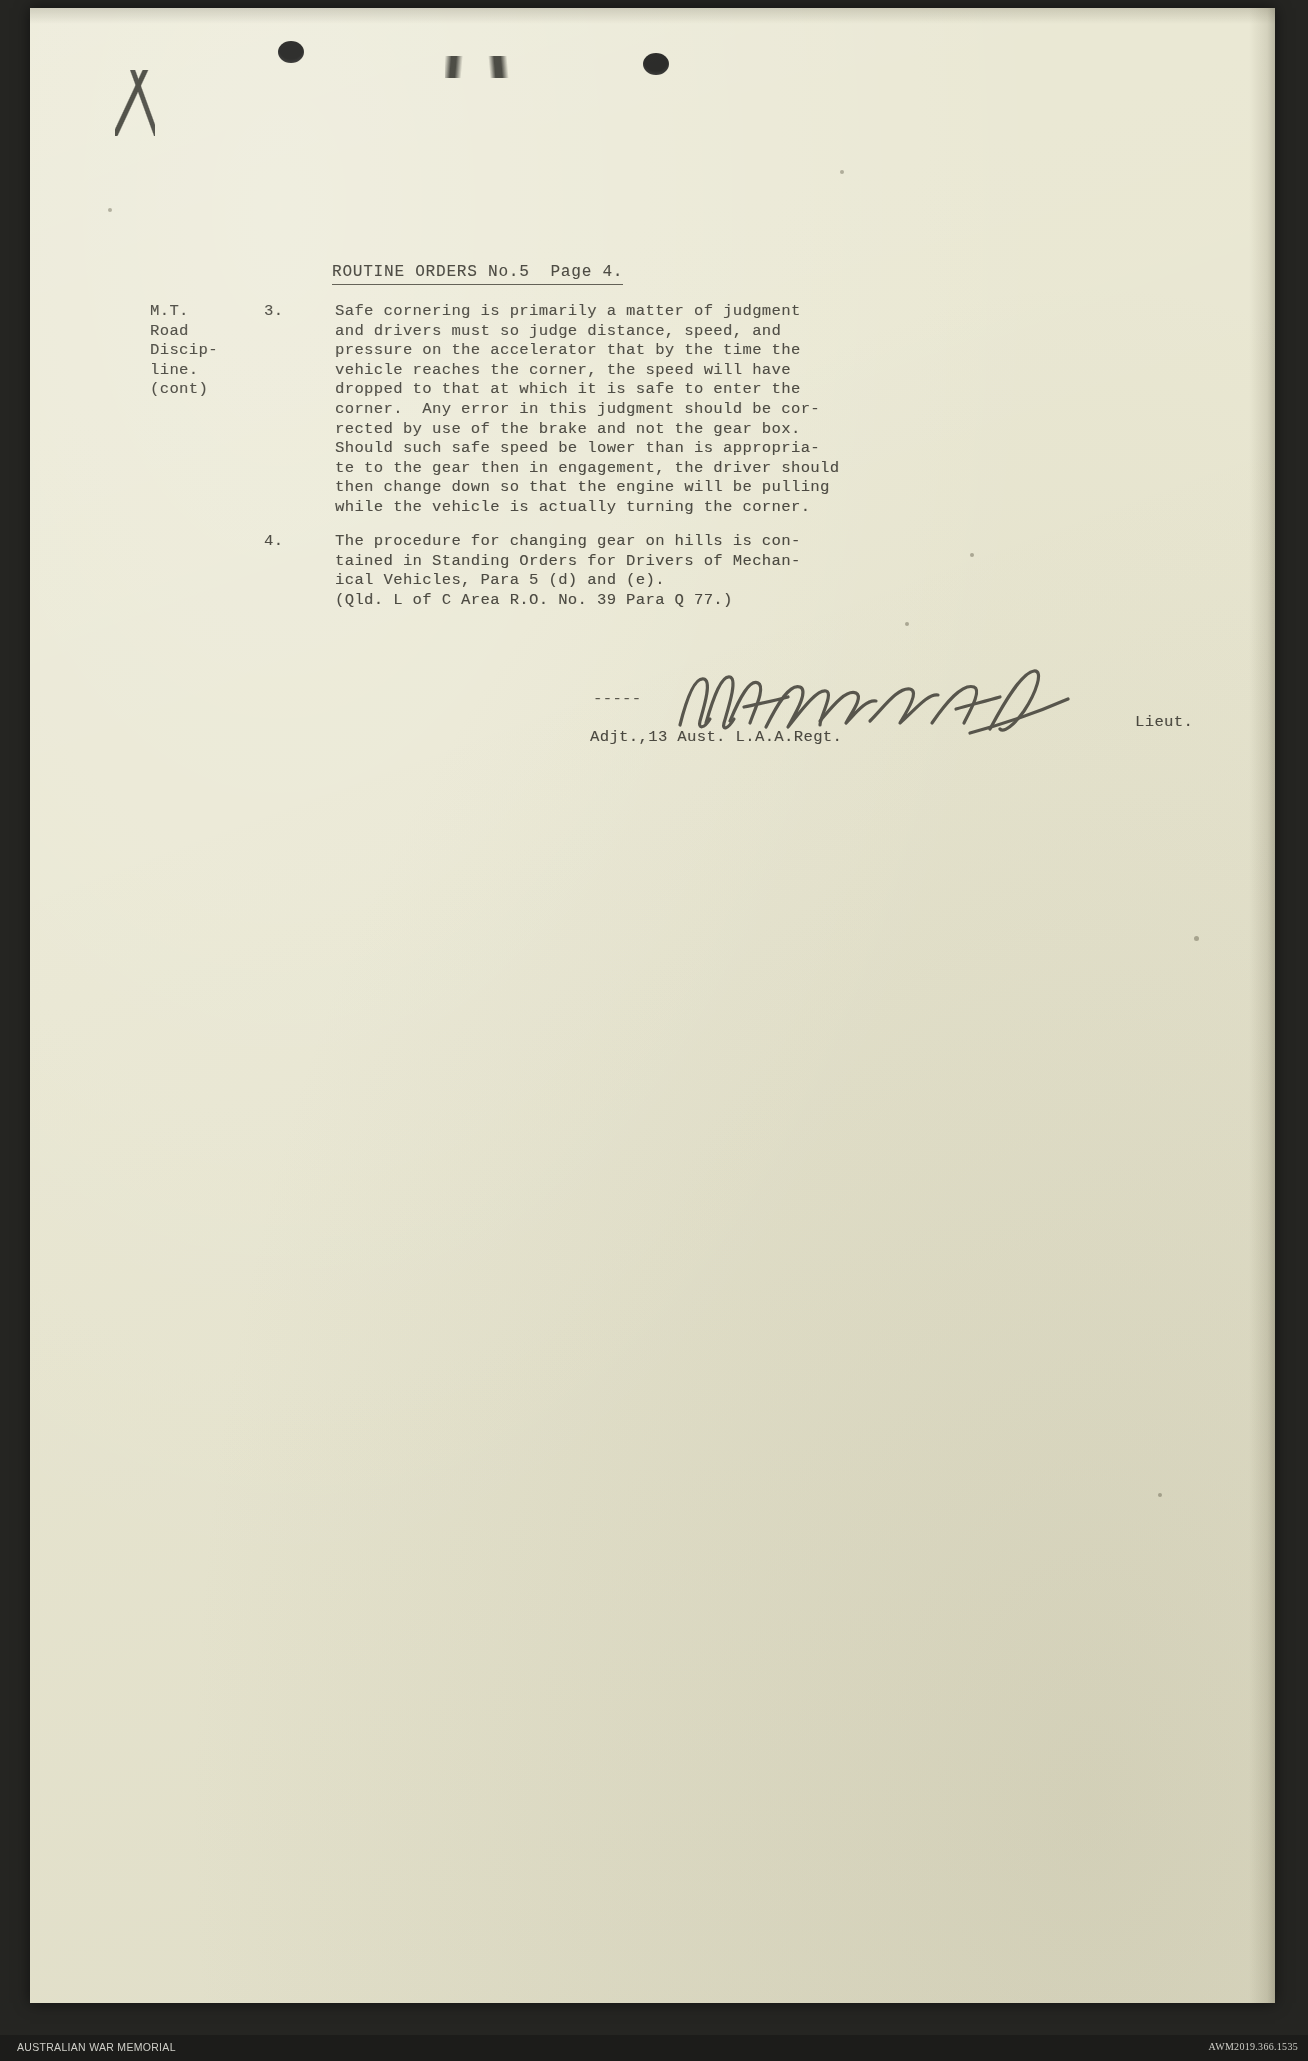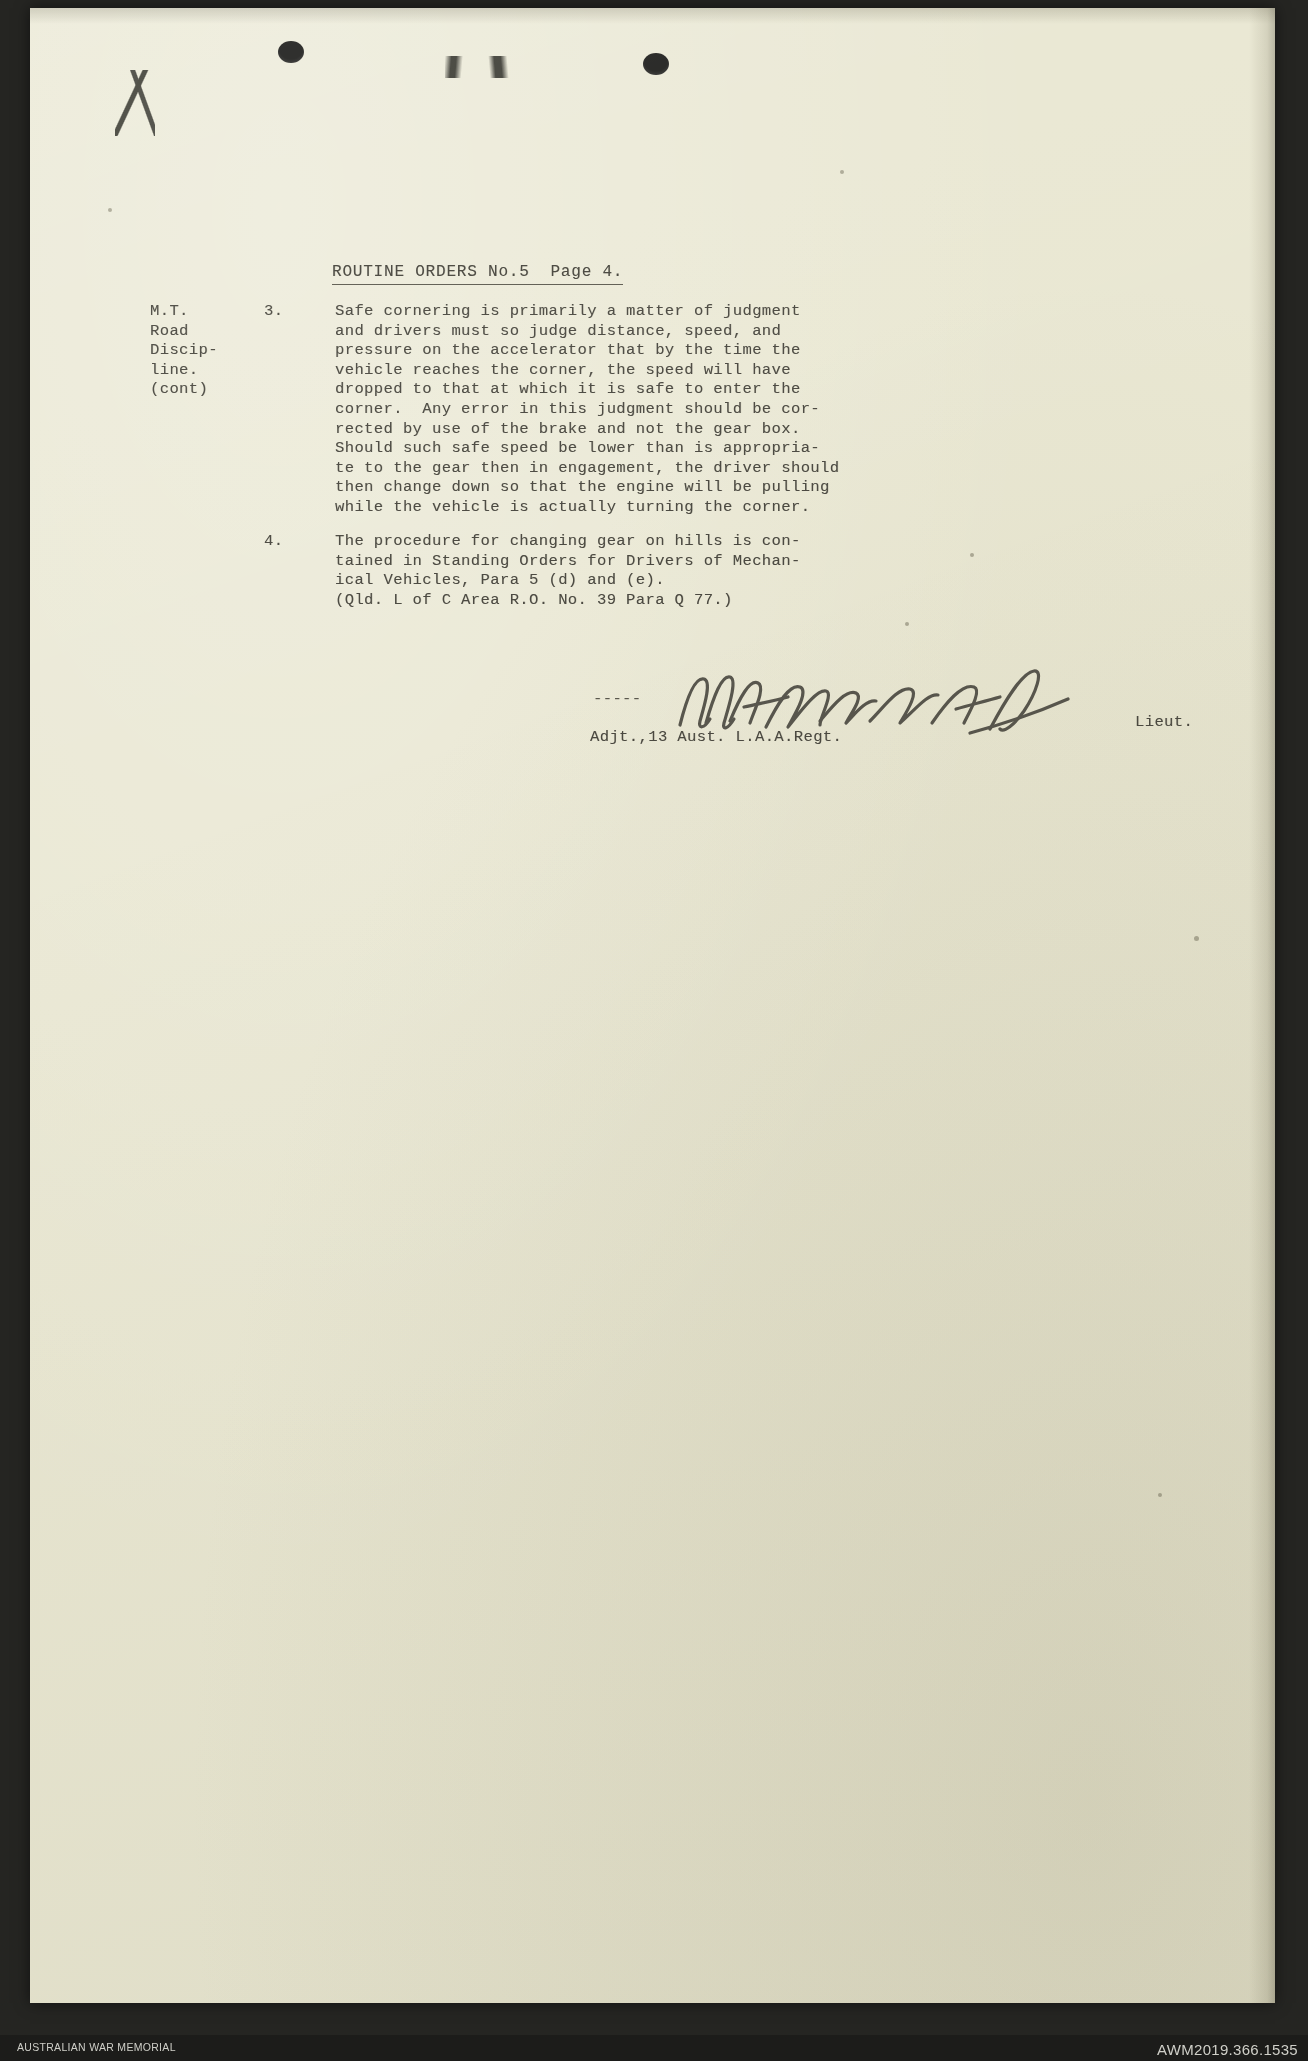--- a/index.html
+++ b/index.html
@@ -177,23 +177,23 @@
     font-size: 10.5px;
     letter-spacing: 0.3px;
     font-family: "Liberation Sans", sans-serif;
     margin-left: 9px;
   }
   .footer-right {
     position: absolute;
     right: 10px;
     top: 6px;
     color: #cfcfc8;
-    font-size: 15px;
+    font-size: 10px;
     letter-spacing: 0.3px;
-    font-family: Liberation Sans, sans-serif;
+    font-family: Liberation Serif, serif;
   }
 </style>
 </head>
 <body>
 
 <div class="scan-bed">
 
   <div class="page">
     <div class="page-edge-top"></div>
     <div class="page-edge-right"></div>

